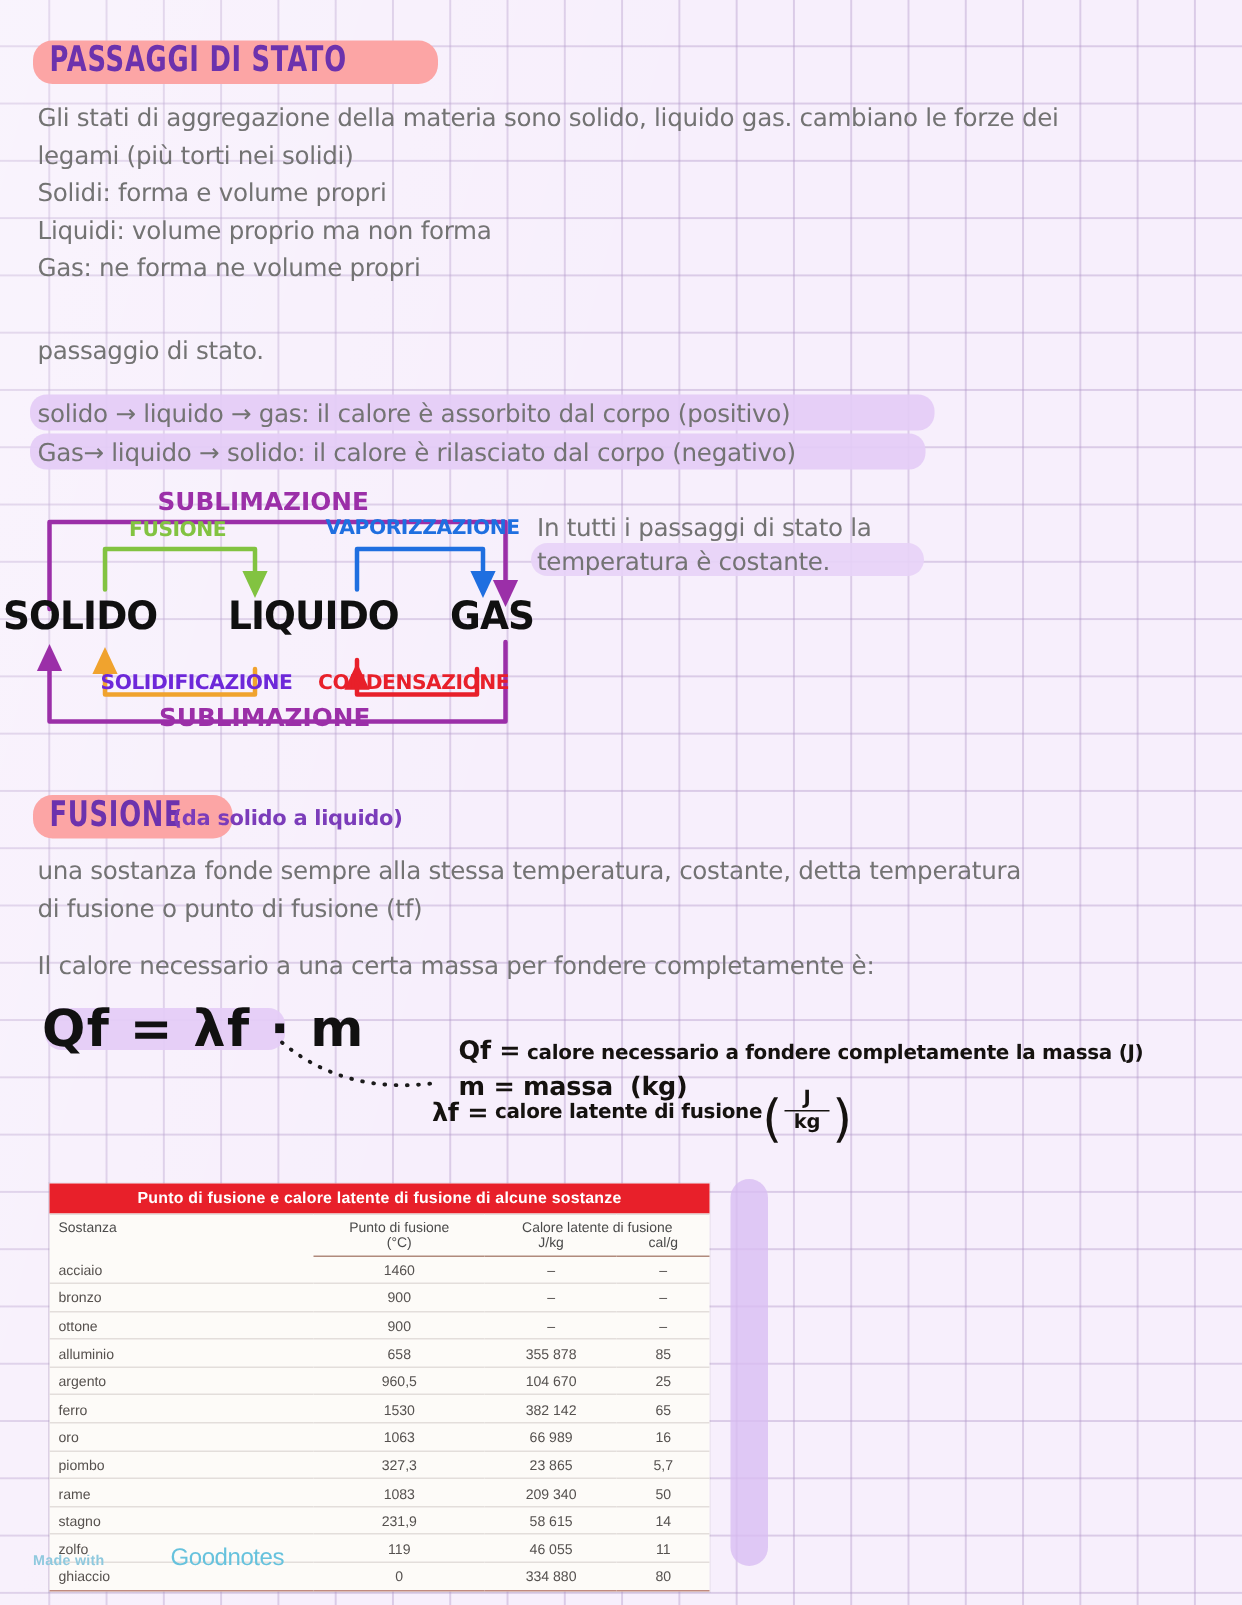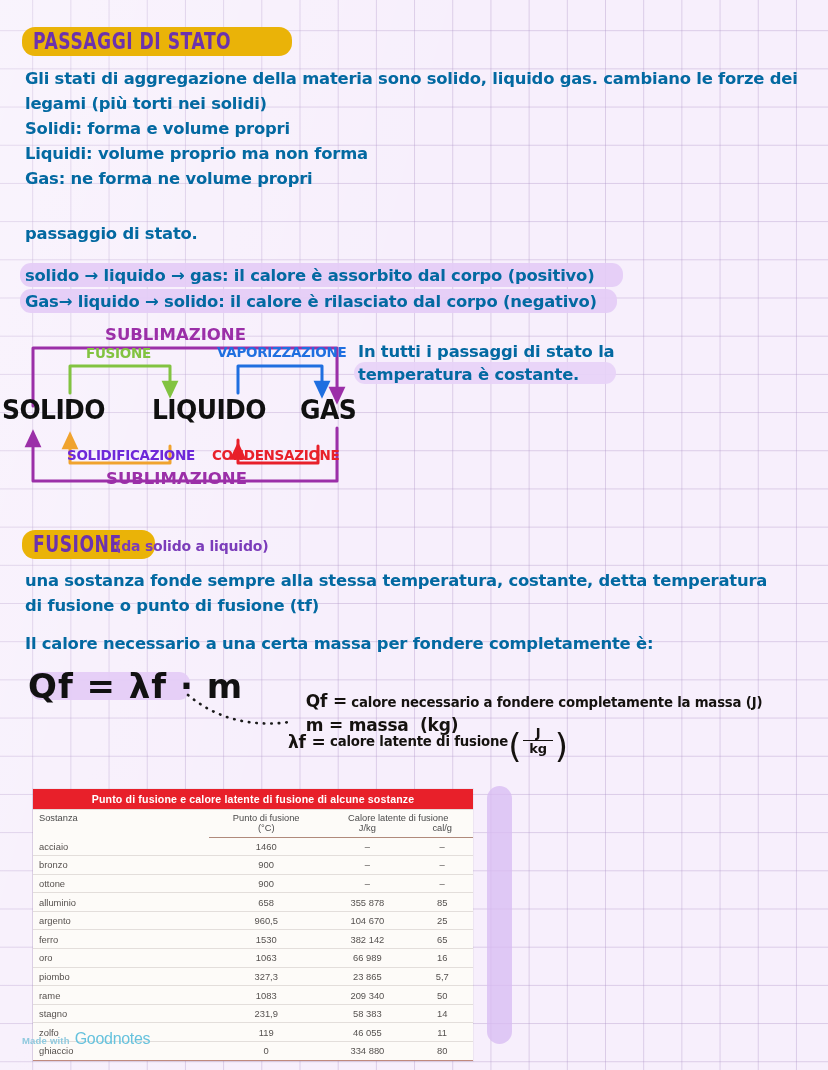--- a/index.html
+++ b/index.html
@@ -23,32 +23,32 @@
     background:linear-gradient(105deg,rgba(255,255,255,0.30),rgba(255,255,255,0) 45%);
     pointer-events:none;
   }
   #sheet{position:absolute;inset:0;}
 
   .abs{position:absolute;}
 
   
   .hand{
     font-family:"DejaVu Sans", sans-serif;
-    font-weight:700;
-    color:#0369a1;
+    font-weight:400;
+    color:#737373;
     letter-spacing:-0.2px;
     line-height:25.5px;
     font-size:16.4px;
     white-space:pre;
   }
 
   
   .badge{
     display:inline-block;
-    background:#eab308;
+    background:#fca5a5;
     border-radius:13px;
     padding:1px 11px 3px 11px;
   }
   .badge-txt{
     font-family:"DejaVu Sans", sans-serif;
     font-weight:700;
     color:#6c32ad;
     font-size:21.5px;
     letter-spacing:0.6px;
     transform:scaleX(0.80) scaleY(1.10);
@@ -152,21 +152,21 @@
 
   
   #vbar{
     position:absolute;left:487px;top:786px;width:25px;height:258px;
     background:#d9bdf2;border-radius:13px;opacity:0.78;
   }
 
   
   #wm{position:absolute;left:22px;top:1030px;display:flex;align-items:baseline;gap:5px;}
   #wm .made{font-family:"Liberation Sans",sans-serif;font-size:9.5px;font-weight:700;color:#8fc9de;letter-spacing:0.2px;}
-  #wm .gn{font-family:"Liberation Sans",sans-serif;font-size:16px;color:#66c2dd;letter-spacing:-0.3px;}
+  #wm .gn{font-family:"Liberation Sans",sans-serif;font-size:16px;color:#66c2dd;letter-spacing:-0.3px;margin-left:39px;}
 </style>
 </head>
 <body>
 
 <div id="paper"></div>
 
 <div id="sheet">
 
   <div class="abs" style="left:22px;top:27px;">
     <span class="badge">
@@ -348,21 +348,21 @@
           </tr>
           <tr>
             <td class="lft">rame</td>
             <td>1083</td>
             <td>209 340</td>
             <td>50</td>
           </tr>
           <tr>
             <td class="lft">stagno</td>
             <td>231,9</td>
-            <td>58 383</td>
+            <td>58 615</td>
             <td>14</td>
           </tr>
           <tr>
             <td class="lft">zolfo</td>
             <td>119</td>
             <td>46 055</td>
             <td>11</td>
           </tr>
           <tr>
             <td class="lft">ghiaccio</td>

